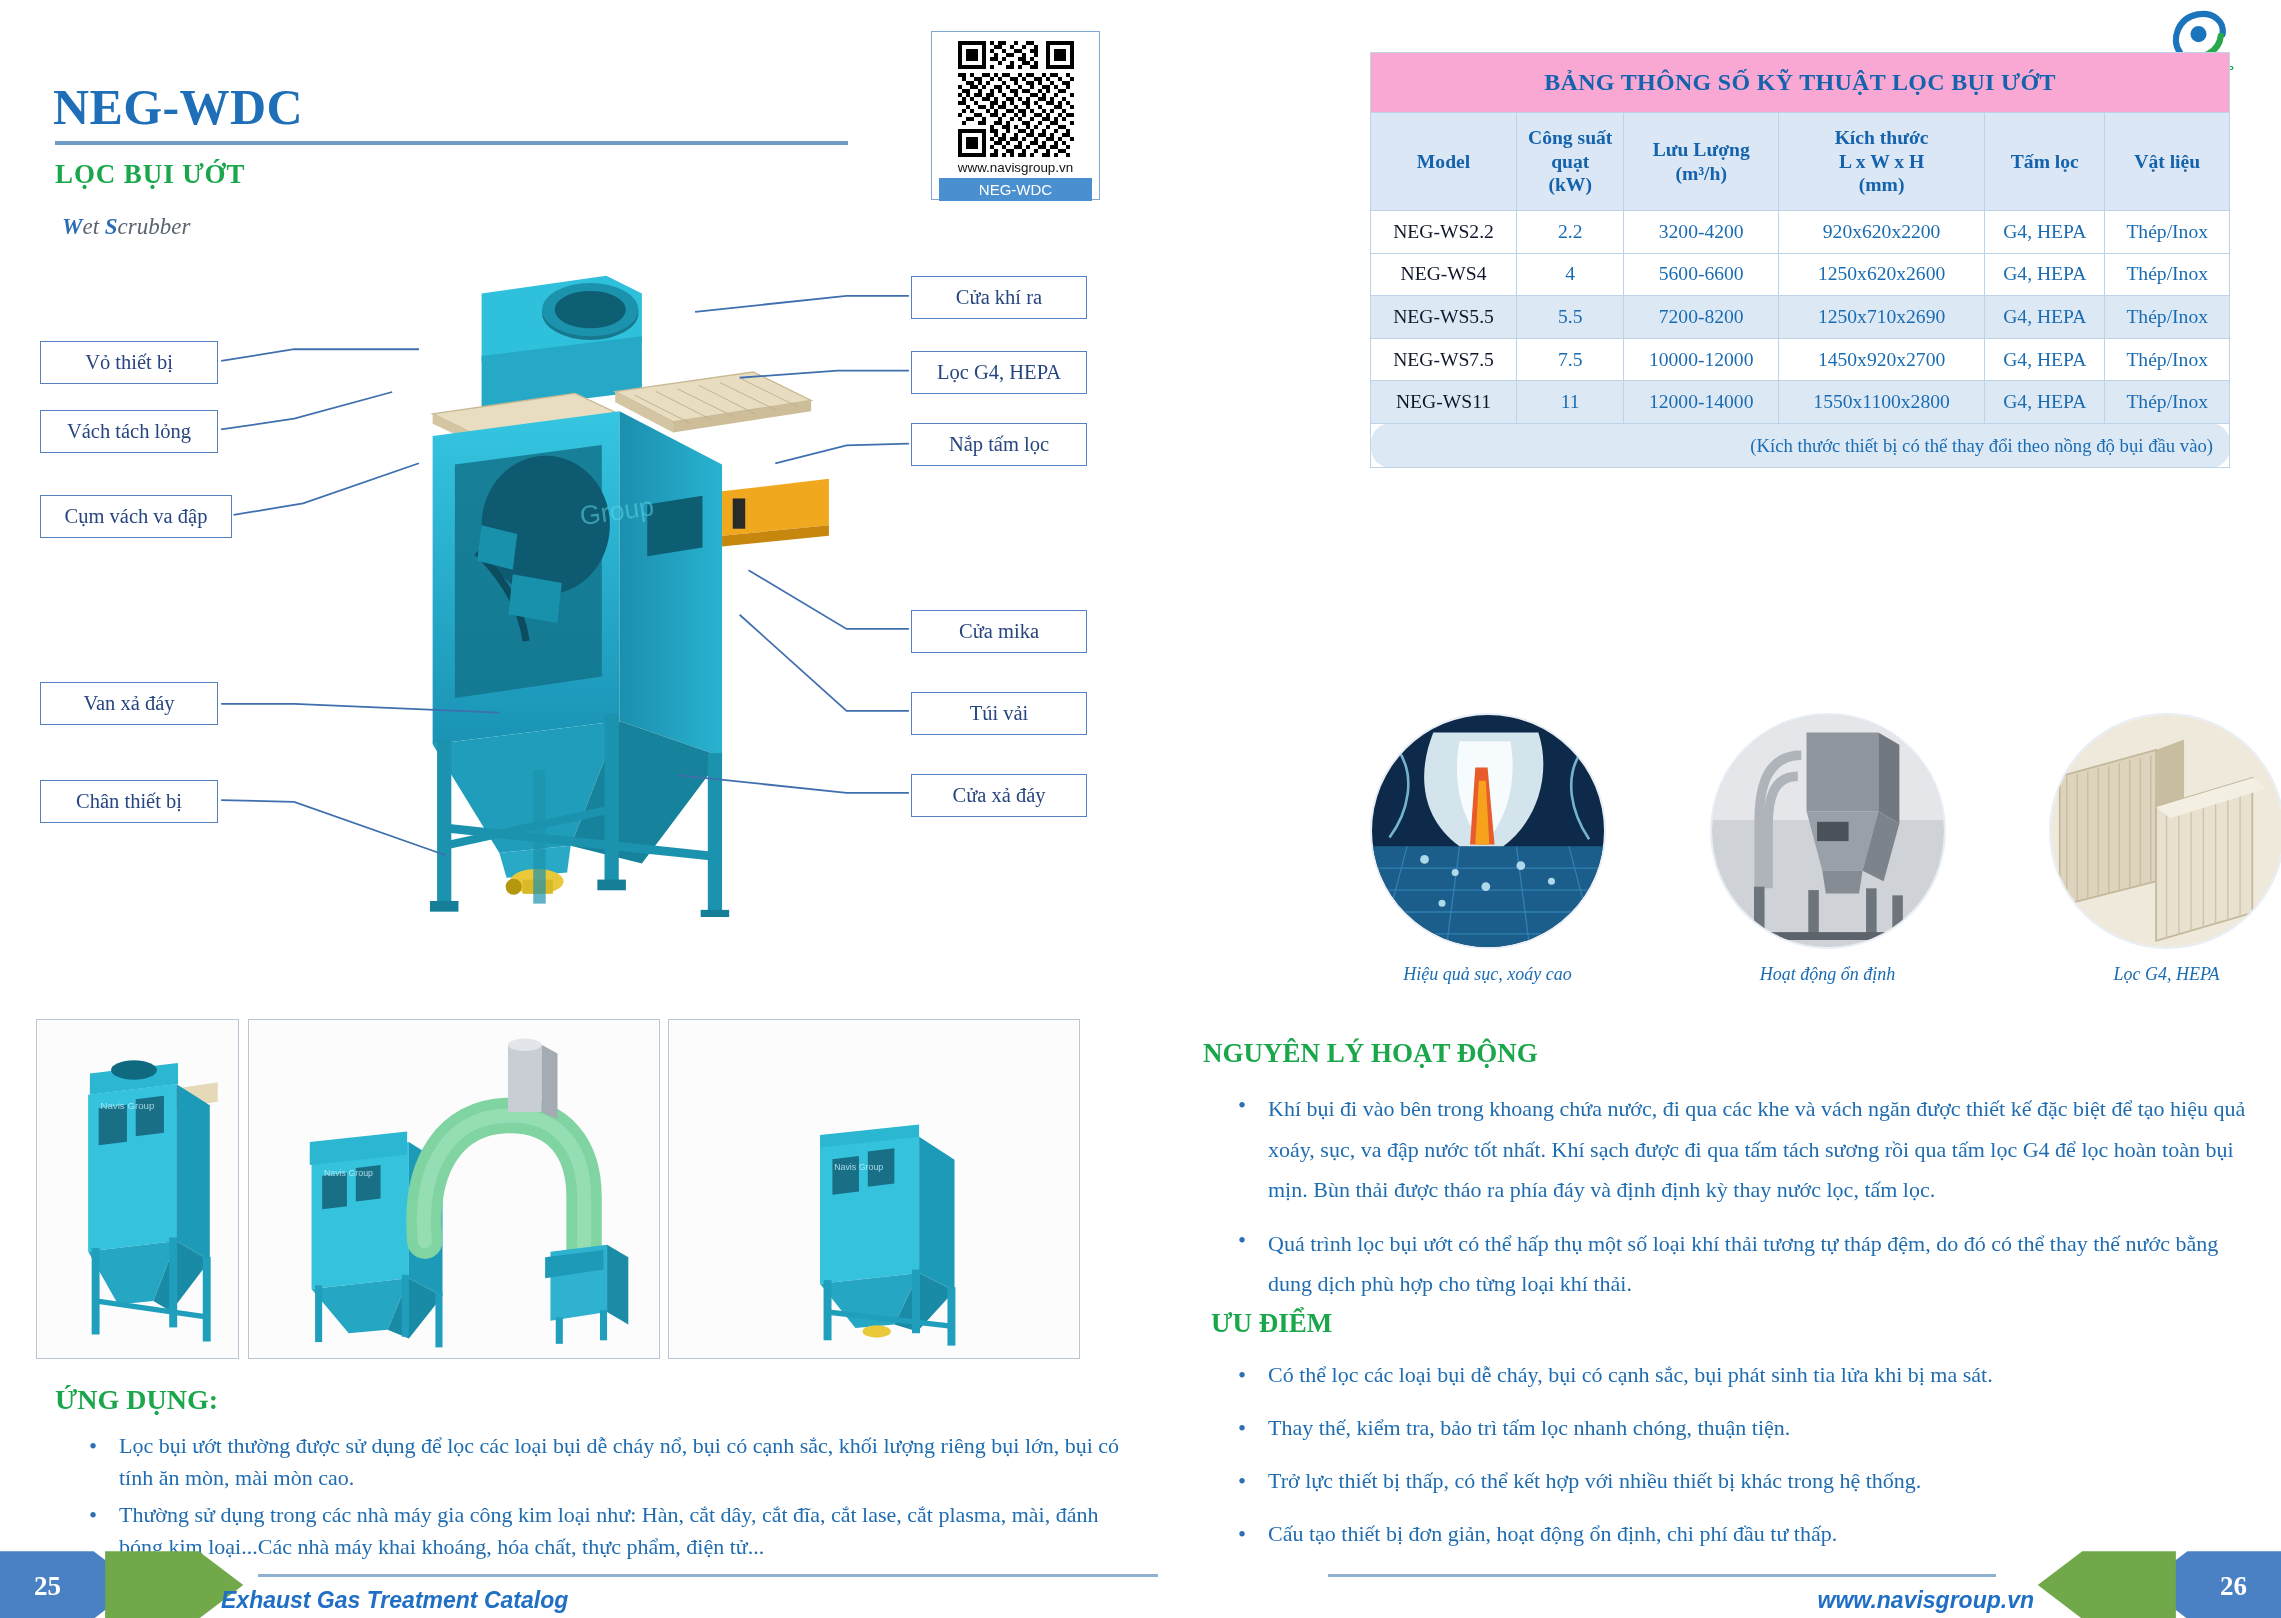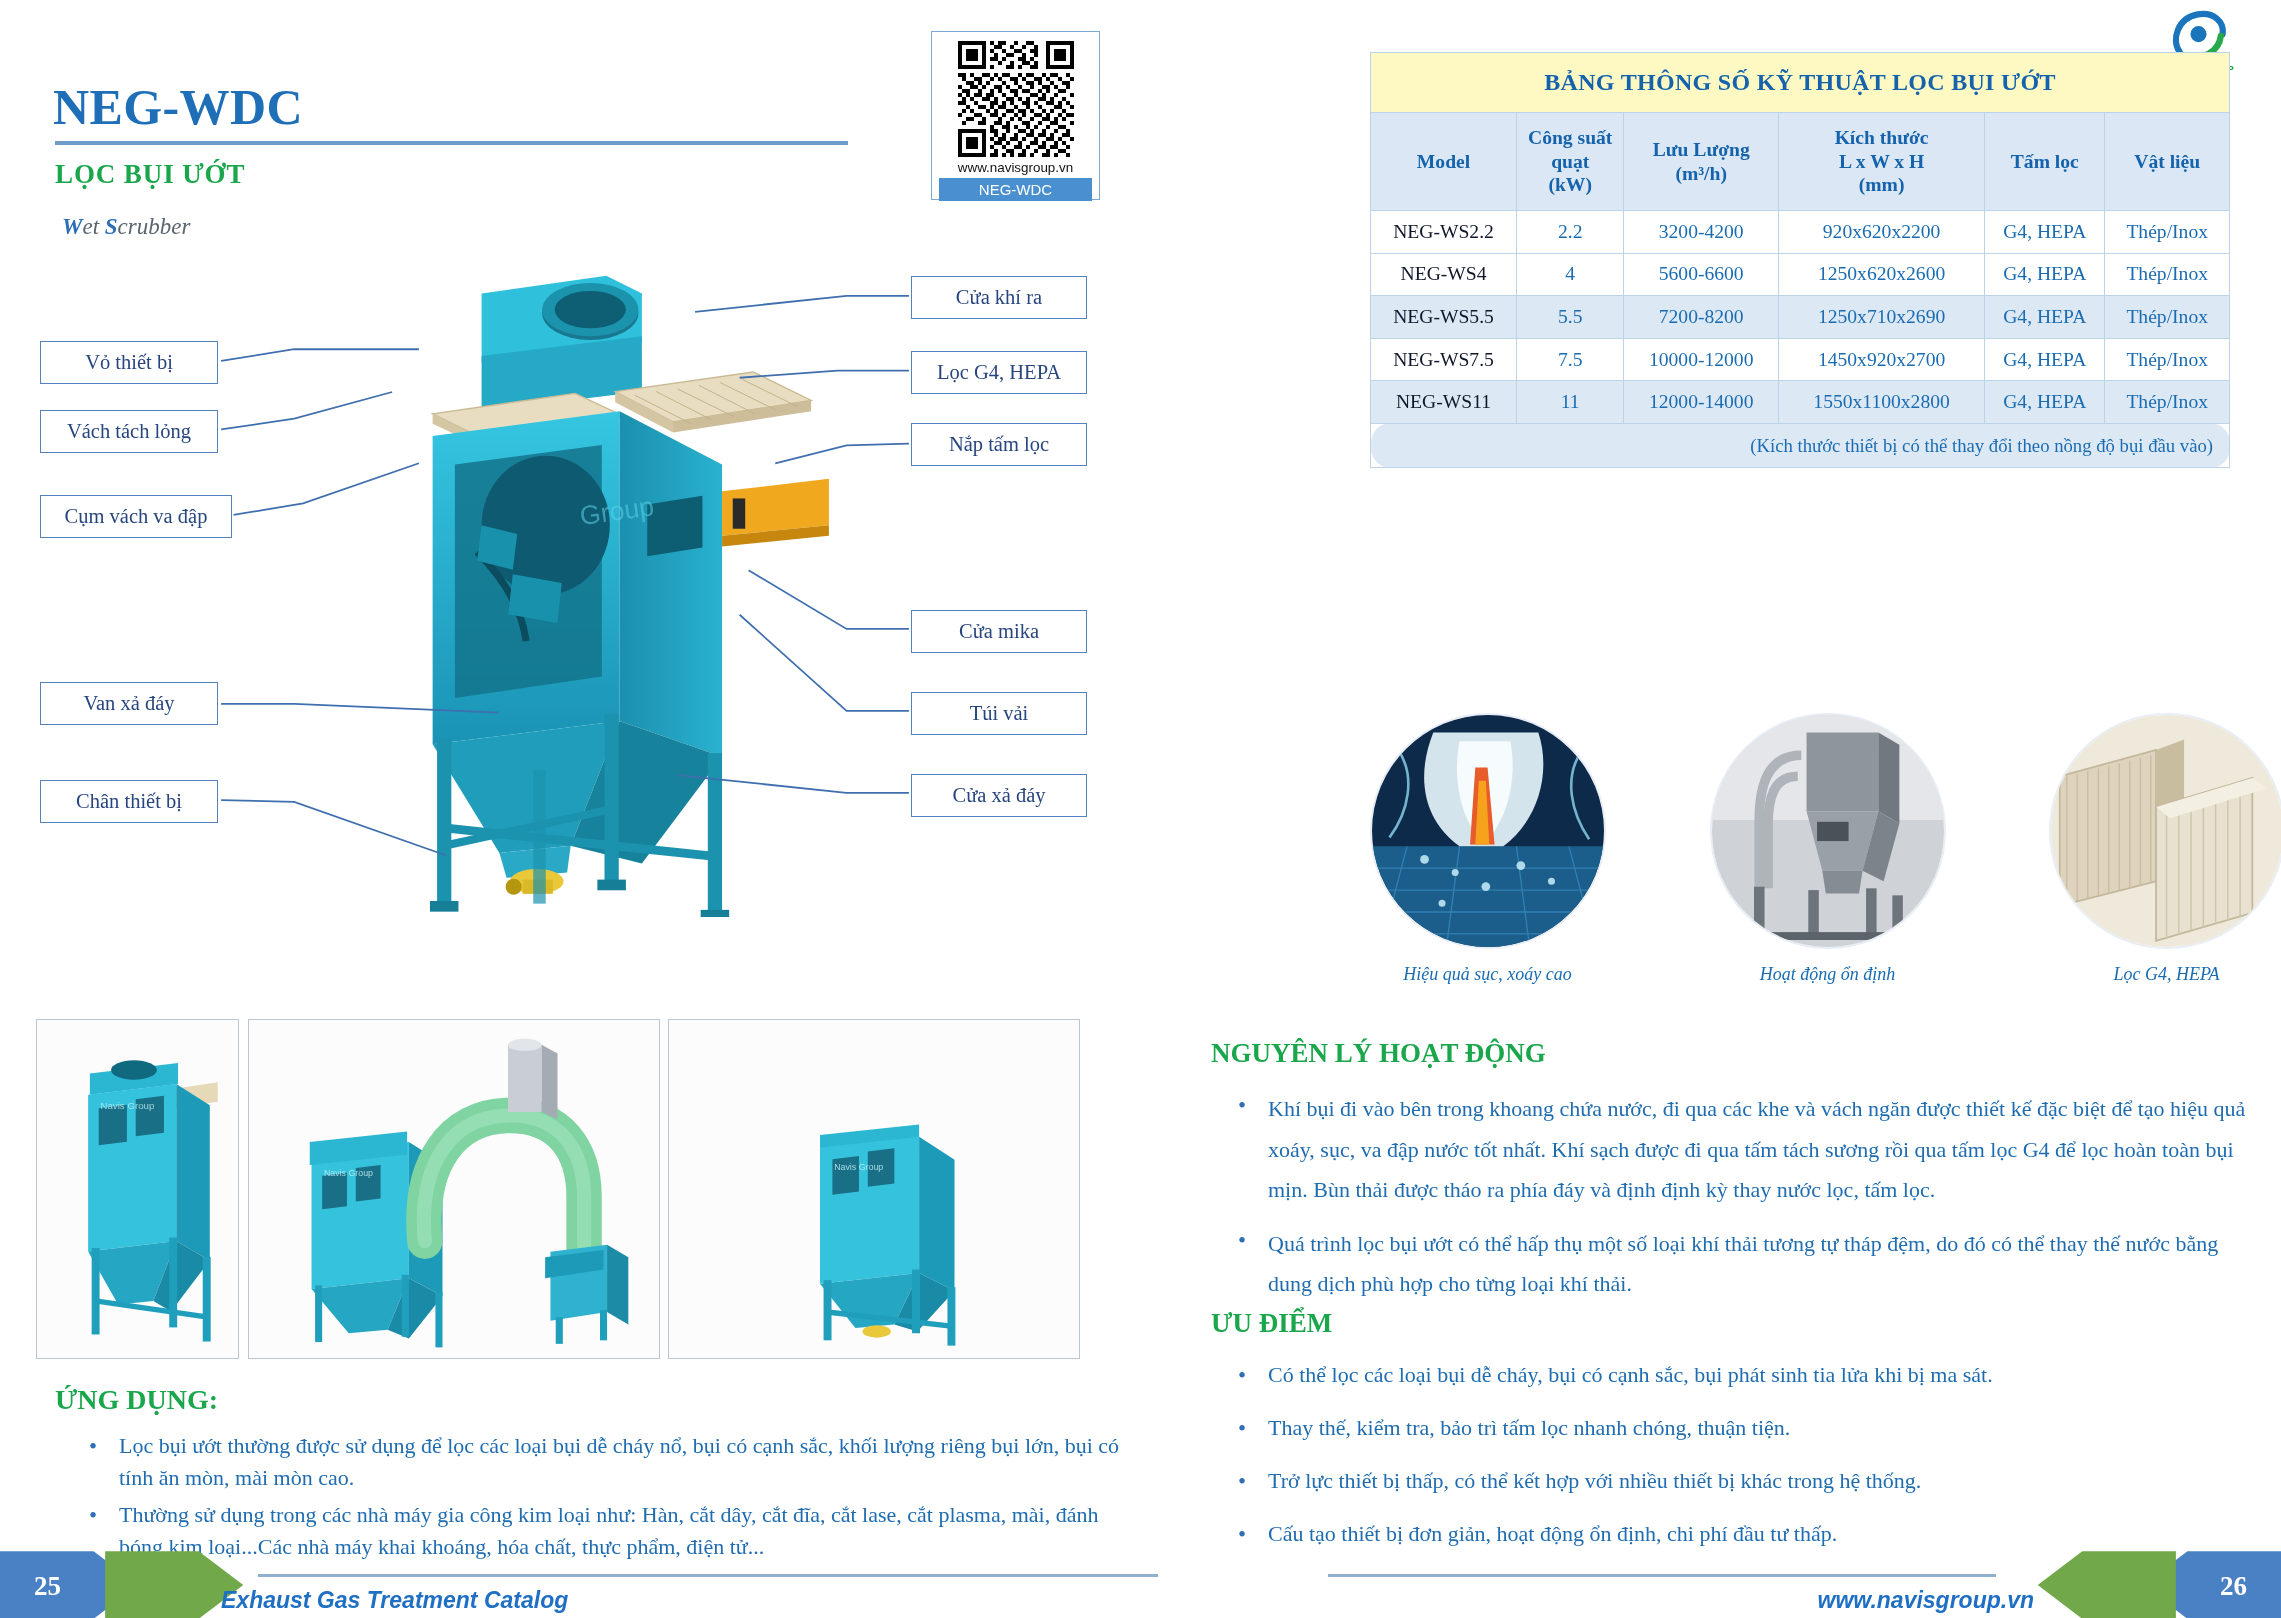--- a/index.html
+++ b/index.html
@@ -76,21 +76,21 @@
   .logo { position: absolute; right: 34px; top: 9px; width: 98px; text-align: center; }
   .logo-mark { width: 59px; height: 52px; margin: 0 auto; display: block; }
   .logo-txt { font-family: "Liberation Sans", sans-serif; font-size: 9.8px; font-weight: bold;
               color: #1aa64b; letter-spacing: 0.4px; margin-top: 1.8px; }
 
   
   .spec-wrap { position: absolute; left: 212px; top: 52px; width: 860px; }
   table.spec { border-collapse: collapse; width: 100%; table-layout: fixed; }
   table.spec td, table.spec th { border: 0.9px solid #bcd3e8; }
   .spec-title {
-    background: #fef9c3; color: #1463ac; font-size: 24px; font-weight: bold;
+    background: #f9a8d4; color: #1463ac; font-size: 24px; font-weight: bold;
     text-align: center; padding: 16px 3.6px; letter-spacing: 0.3px;
   }
   .spec th.hdr {
     background: #dbe7f4; color: #1463ac; font-size: 19.6px; font-weight: bold;
     text-align: center; padding: 9px 3.6px; line-height: 1.22; height: 98px; vertical-align: middle;
   }
   .spec td.cell {
     text-align: center; color: #1a6cb2; font-size: 19.6px; padding: 9.8px 2.7px;
   }
   .spec td.model { font-weight: normal; color: #0f172a; }
@@ -757,21 +757,21 @@
             <line x1="174" y1="90" x2="174" y2="243"></line>
           <line x1="188" y1="86" x2="188" y2="239"></line>
             <line x1="202" y1="82" x2="202" y2="235"></line>
           <line x1="216" y1="78" x2="216" y2="231"></line>
         </g>
         <path d="M120 105 L230 72 L246 84 L136 118 Z" fill="#f4efe3"></path>
       </svg>
     </div>
     <div class="circ-cap" style="left:875px; top:964px;">Lọc G4, HEPA</div>
 
-    <div class="sec-title" style="left:53px; top:1038px;">NGUYÊN LÝ HOẠT ĐỘNG</div>
+    <div class="sec-title" style="left:45px; top:1038px;">NGUYÊN LÝ HOẠT ĐỘNG</div>
     <div class="sec-list" style="left:80px; top:1089px;">
       <div class="bullet-row">
         <span class="bullet-dot">•</span>
         <span class="bullet-txt" style="line-height:1.85">Khí bụi đi vào bên trong khoang chứa nước, đi qua các khe và vách ngăn được thiết kế đặc biệt để tạo hiệu quả xoáy, sục, va đập nước tốt nhất. Khí sạch được đi qua tấm tách sương rồi qua tấm lọc G4 để lọc hoàn toàn bụi mịn. Bùn thải được tháo ra phía đáy và định định kỳ thay nước lọc, tấm lọc.</span>
       </div>
       <div class="bullet-row" style="margin-top:12.5px">
         <span class="bullet-dot">•</span>
         <span class="bullet-txt" style="line-height:1.85">Quá trình lọc bụi ướt có thể hấp thụ một số loại khí thải tương tự tháp đệm, do đó có thể thay thế nước bằng dung dịch phù hợp cho từng loại khí thải.</span>
       </div>
     </div>

